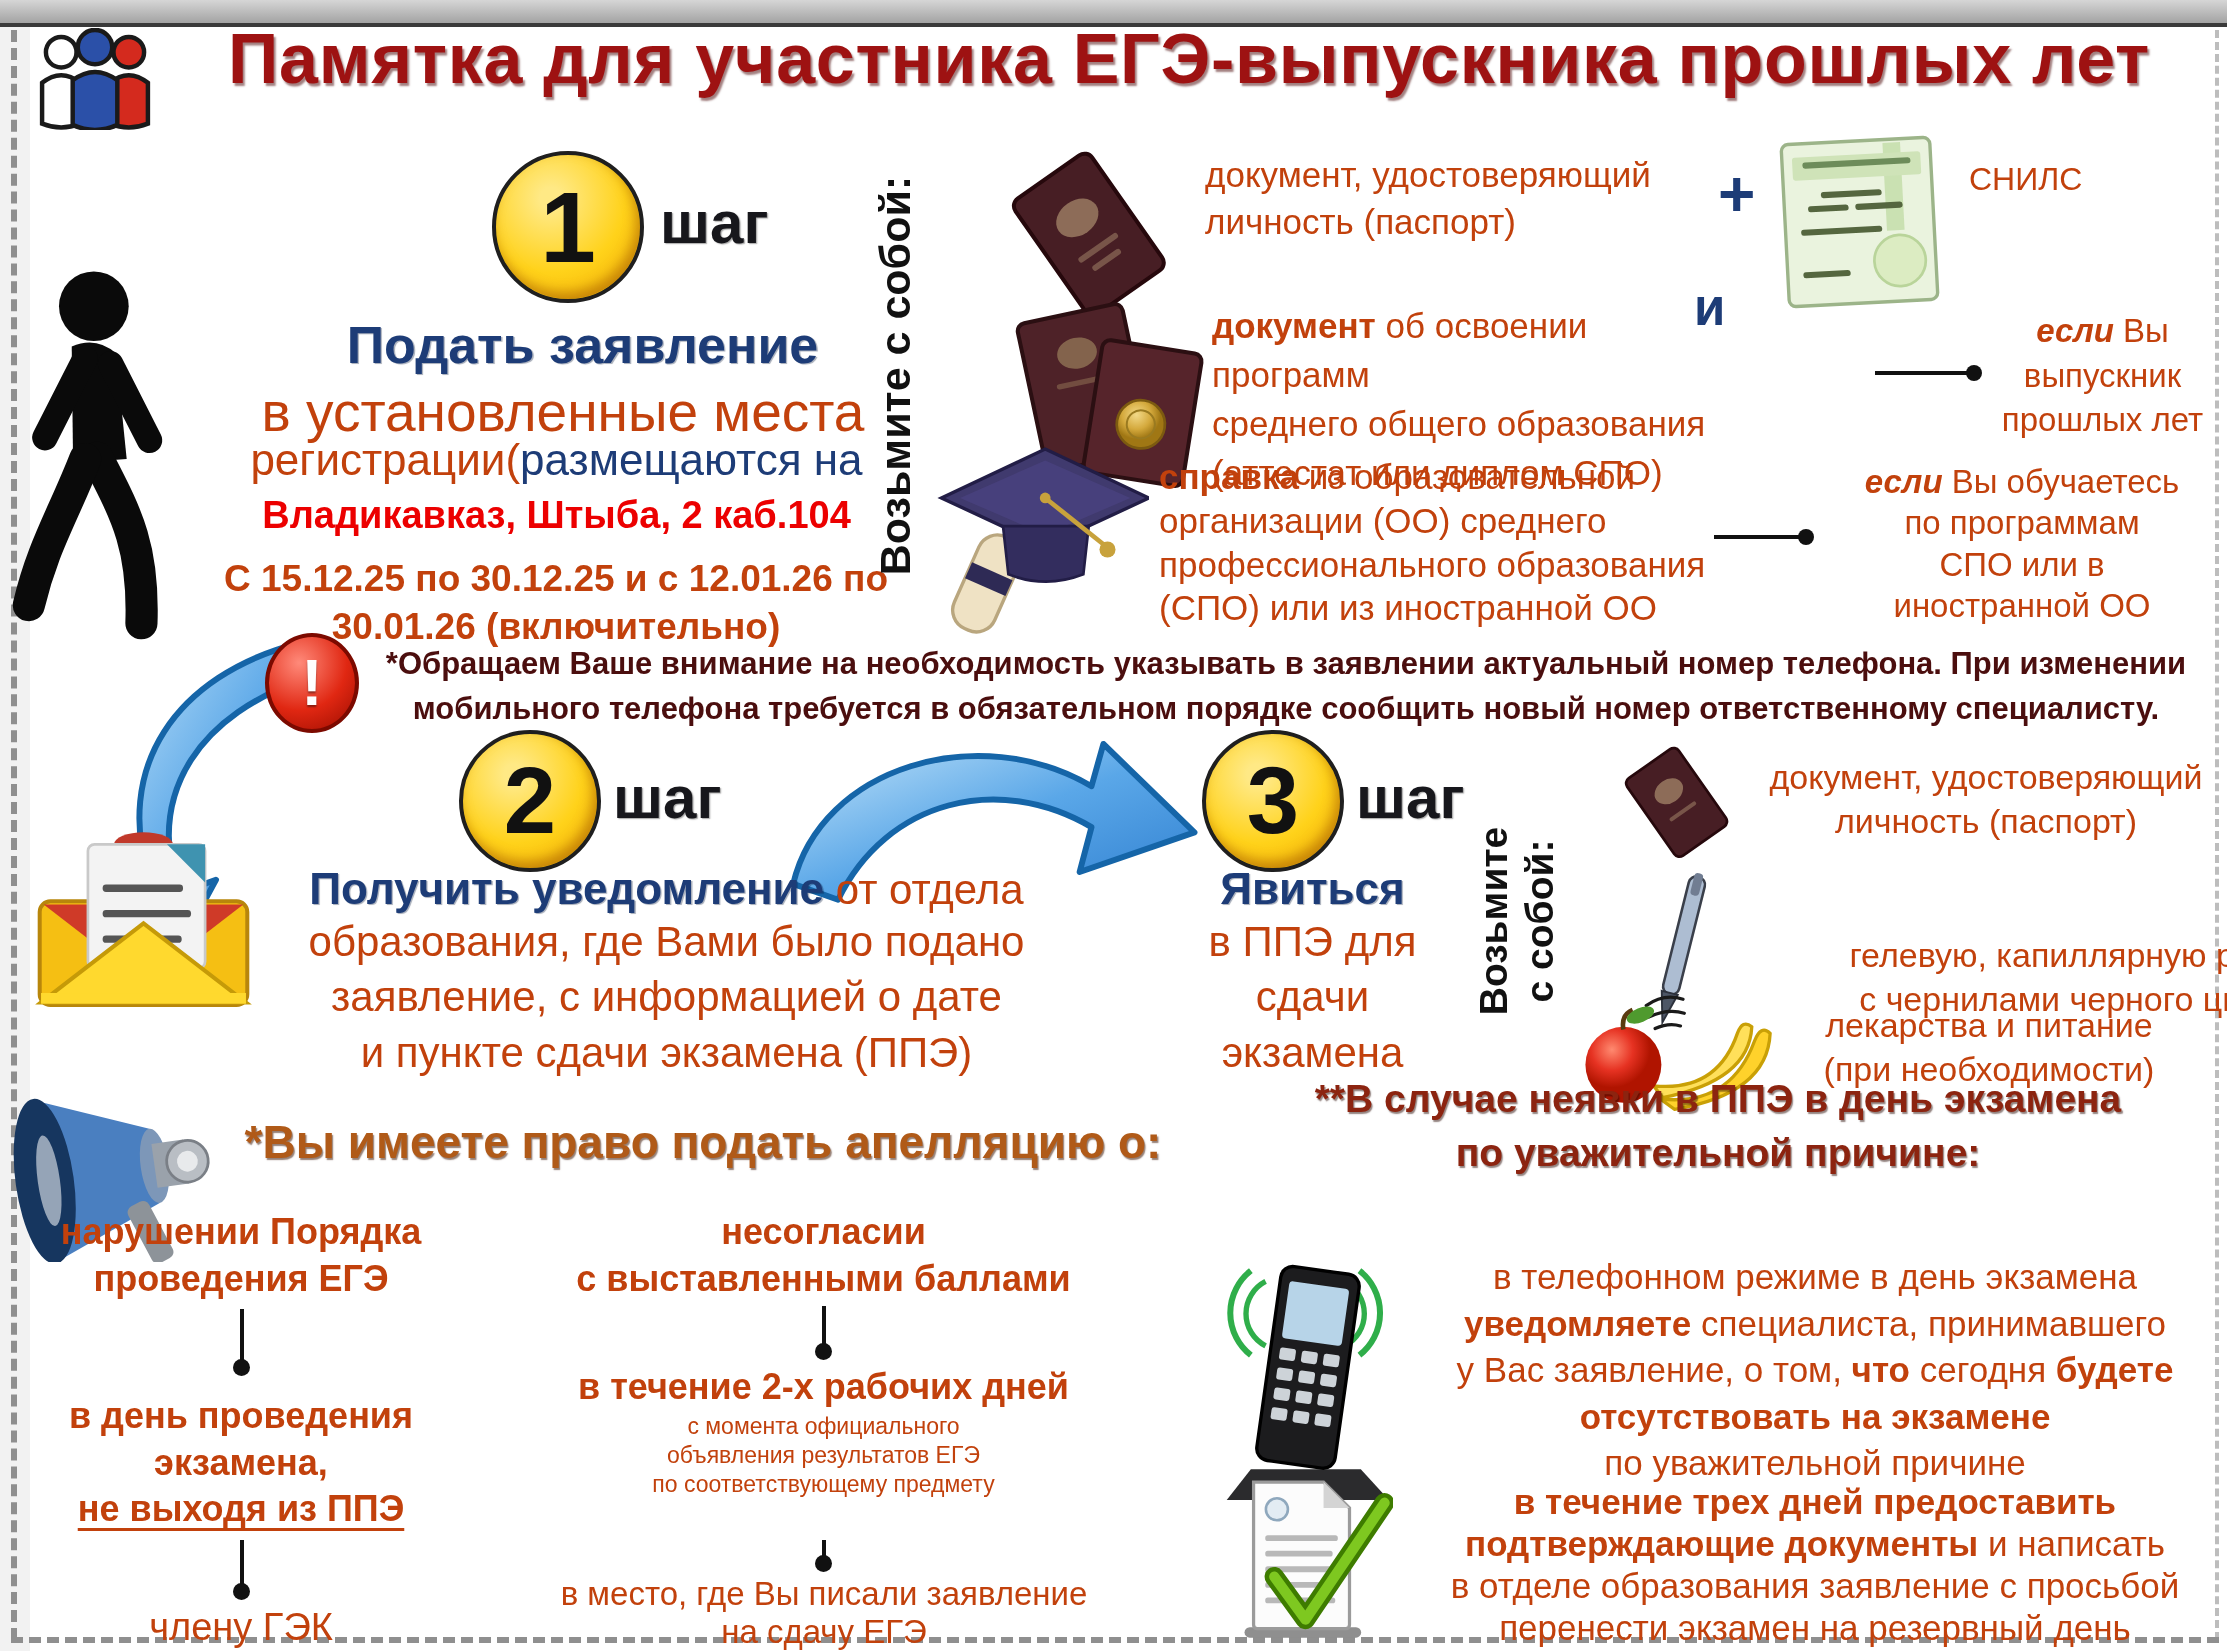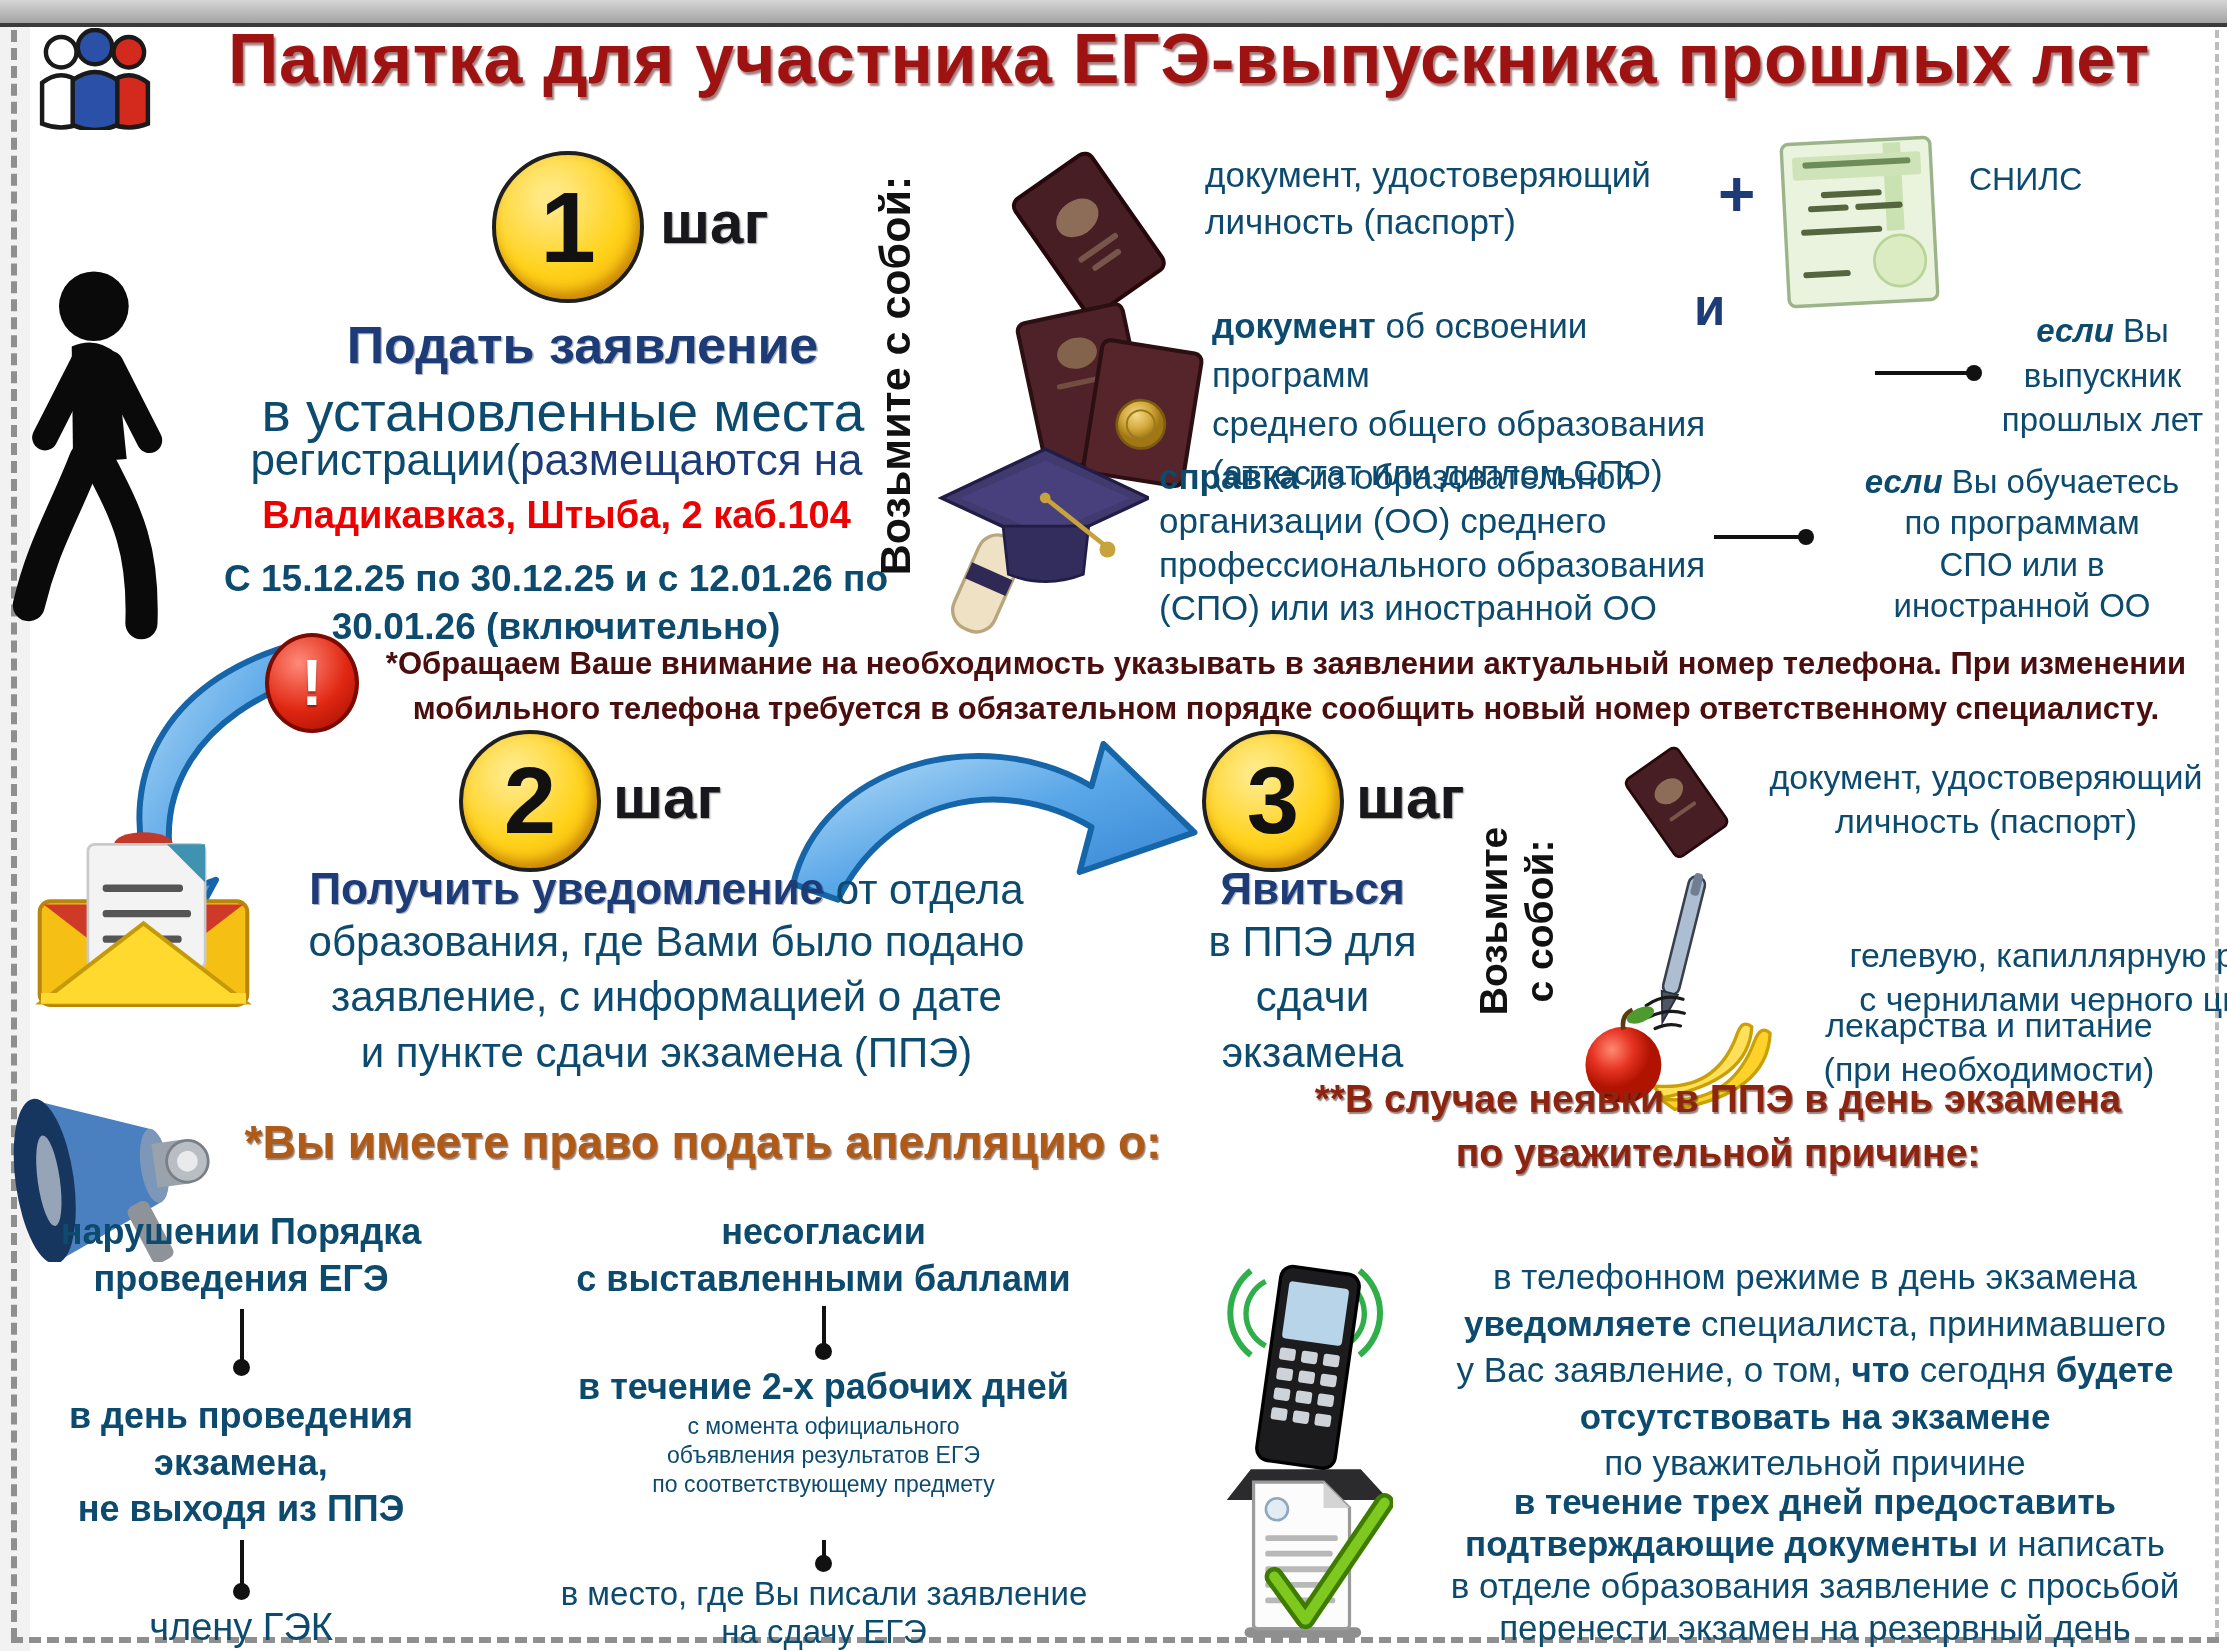--- a/index.html
+++ b/index.html
@@ -24,42 +24,42 @@
 
   .step-circle {position:absolute; border-radius:50%;
       background:radial-gradient(circle at 38% 30%, #ffe985 8%, #ffd21a 55%, #f0a802 100%);
       border:4px solid #1f1f1f; box-shadow:inset -4px -6.7px 12px rgba(160,90,0,.55);
       display:flex; align-items:center; justify-content:center; font-weight:bold; color:#111;}
   .step-word {position:absolute; font-size:60px; font-weight:600; color:#17171c;
       text-shadow:1.3px 1.3px 1.3px rgba(0,0,0,.35);}
 
   .blue-h {color:#1d3c77; font-weight:bold; text-shadow:1.3px 1.3px 0.7px rgba(10,25,60,.35);}
   .blue-t {color:#1d3c77;}
-  .body-t {color:#0c4a6e;}
+  .body-t {color:#c2410c;}
   .addr {color:#ec0000; font-weight:bold;}
   .warn-t {color:#4b0e0e; font-weight:bold;}
   .appeal-h {color:#b05a18; font-weight:bold; text-shadow:1.3px 2px 1.3px rgba(60,20,0,.55);}
   .noshow-h {color:#8c2410; font-weight:bold; text-shadow:1.3px 2px 1.3px rgba(40,8,0,.5);}
 
   .vrot {transform:rotate(-90deg);}
   .vlabel {font-weight:bold; color:#111; text-align:center;}
 
   .excl {position:absolute; width:86px; height:92px; border-radius:50%;
       background:radial-gradient(circle at 35% 28%, #ff8a7a, #e02712 55%, #9c0d00 100%);
       border:4px solid #7c0a00; display:flex; align-items:center; justify-content:center;
       color:#fff; font-size:64px; font-weight:bold; text-shadow:0 2px 2px rgba(0,0,0,.4);}
 
   .hconn {position:absolute; display:flex; align-items:center;}
   .hline {height:4px; background:#111; flex:1;}
   .hdot {width:16px; height:16px; border-radius:50%; background:#111; margin-left:-1.3px;}
   .vconn {position:absolute; width:19px; display:flex; flex-direction:column; align-items:center;}
   .vline {width:4px; background:#111; flex:1;}
   .vdot {width:17.4px; height:17.4px; border-radius:50%; background:#111; margin-top:-1.3px;}
 
-  .u {text-underline-offset:6.7px; text-decoration-thickness:3.3px;}
+  .u {text-decoration:underline; text-underline-offset:6.7px; text-decoration-thickness:3.3px;}
 </style>
 </head>
 <body>
 
 <div class="poster">
 
   <div class="top-band"></div>
   <div class="left-strip"></div>
   <div class="cut-left"></div>
   <div class="cut-right"></div>

